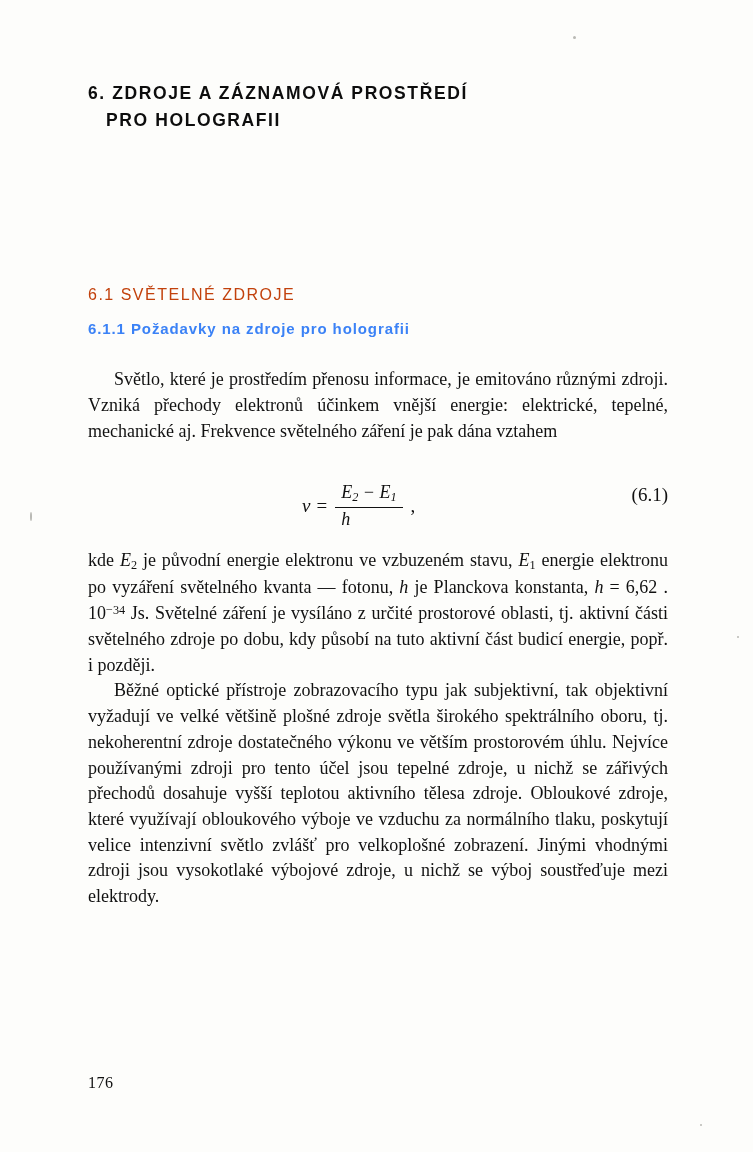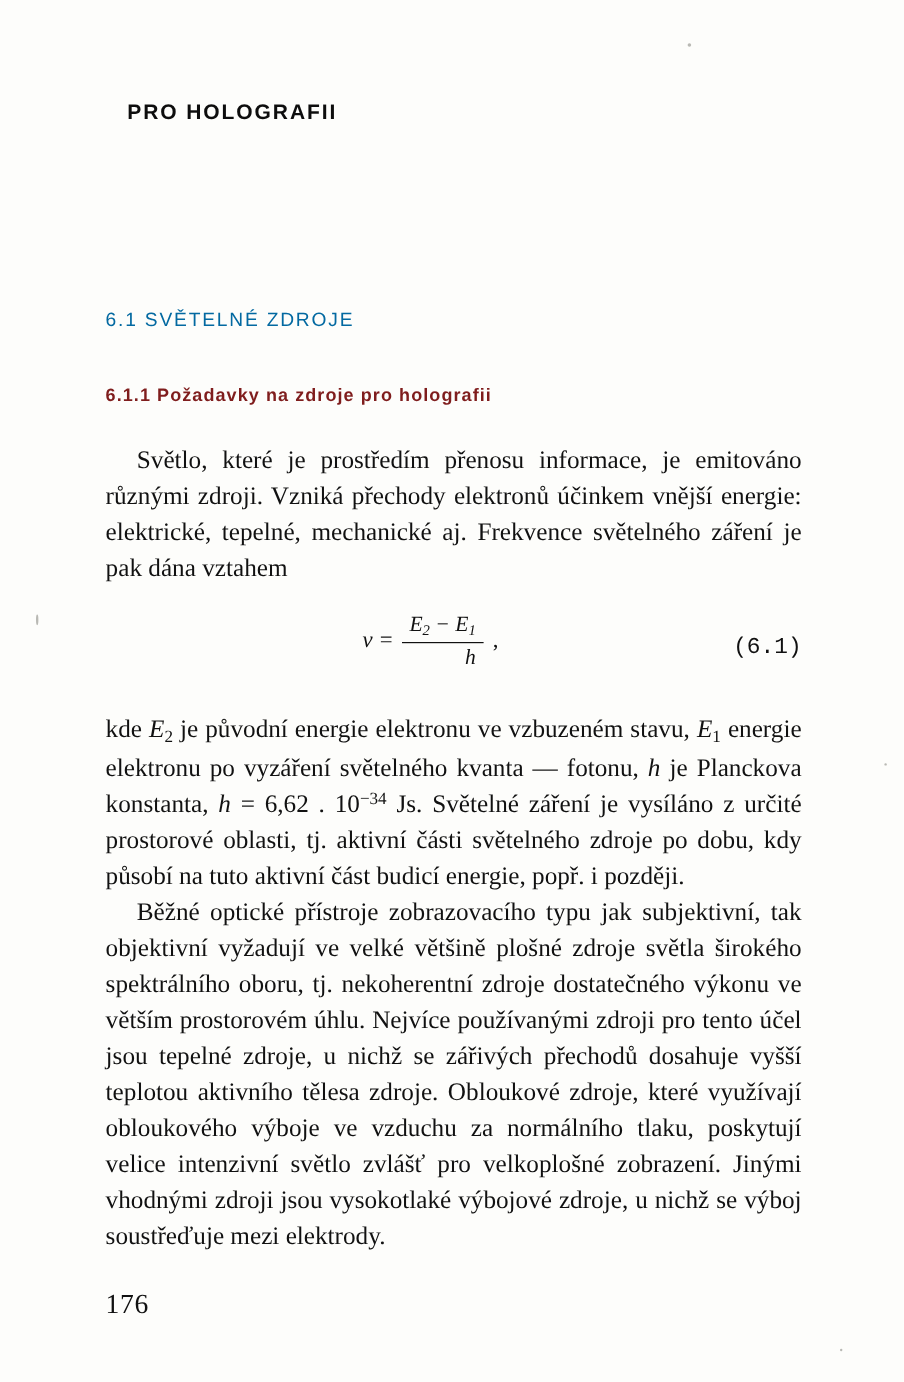--- a/index.html
+++ b/index.html
@@ -43,36 +43,36 @@
   .chapter-heading .line2 {
     display: block;
     padding-left: 18px;
   }
 
   
   .section-heading {
     font-family: "Liberation Sans", sans-serif;
     font-size: 16px;
     letter-spacing: 1.5px;
-    color: #0369a1;
+    color: #c2410c;
     margin-top: 152px;
     font-weight: normal;
   }
   .subsection-heading {
     font-family: "Liberation Sans", sans-serif;
     font-size: 15px;
     font-weight: bold;
     letter-spacing: 0.9px;
-    color: #7f1d1d;
-    margin-top: 44px;
+    color: #3b82f6;
+    margin-top: 16px;
   }
 
   
   p.body {
-    font-size: 21px;
+    font-size: 18px;
     line-height: 1.43;
     text-align: justify;
     margin: 0;
     text-indent: 26px;
     hyphens: none;
   }
   p.body.noindent {
     text-indent: 0;
   }
   p.first-para {
@@ -107,23 +107,23 @@
     top: 0;
     font-size: 19px;
     display: flex;
     align-items: center;
     gap: 6px;
   }
   .eq-var { font-style: italic; }
   .frac {
     display: inline-flex;
     flex-direction: column;
-    align-items: flex-end;
+    align-items: flex-start;
     vertical-align: middle;
-    margin: 0 2px;
+    margin: 16px 2px;
   }
   .frac .num {
     font-style: italic;
     padding: 0 6px 1px 6px;
     font-size: 18px;
   }
   .frac .bar {
     width: 100%;
     height: 1px;
     background: #111;
@@ -131,28 +131,27 @@
   .frac .den {
     font-style: italic;
     padding: 1px 6px 0 6px;
     font-size: 18px;
   }
   .eq-number {
     position: absolute;
     right: 0;
     top: 18px;
     font-size: 19px;
-    font-family: Liberation Mono, monospace;
   }
 
   .folio {
     position: absolute;
     left: 88px;
     top: 1074px;
-    font-size: 23px;
+    font-size: 16px;
     letter-spacing: 0.5px;
   }
 
   
   .speck {
     position: absolute;
     background: #b9b9b4;
     border-radius: 50%;
   }
 </style>
@@ -162,20 +161,21 @@
 <div class="page">
 
   <div class="speck" style="left:573px;top:36px;width:3px;height:3px;"></div>
   <div class="speck" style="left:30px;top:512px;width:2px;height:9px;"></div>
   <div class="speck" style="left:737px;top:636px;width:2px;height:2px;"></div>
   <div class="speck" style="left:700px;top:1124px;width:2px;height:2px;"></div>
 
   <div class="content">
 
     <h1 class="chapter-heading">
+      <span>6. ZDROJE A ZÁZNAMOVÁ PROSTŘEDÍ</span>
       <span class="line2">PRO HOLOGRAFII</span>
     </h1>
 
     <h2 class="section-heading">6.1 SVĚTELNÉ ZDROJE</h2>
 
     <h3 class="subsection-heading">6.1.1 Požadavky na zdroje pro holografii</h3>
 
     <p class="body first-para">Světlo, které je prostředím přenosu informace, je emitováno různými zdroji. Vzniká přechody elektronů účinkem vnější energie: elektrické, tepelné, mechanické aj. Frekvence světelného záření je pak dána vztahem</p>
 
     <div class="equation-block">

